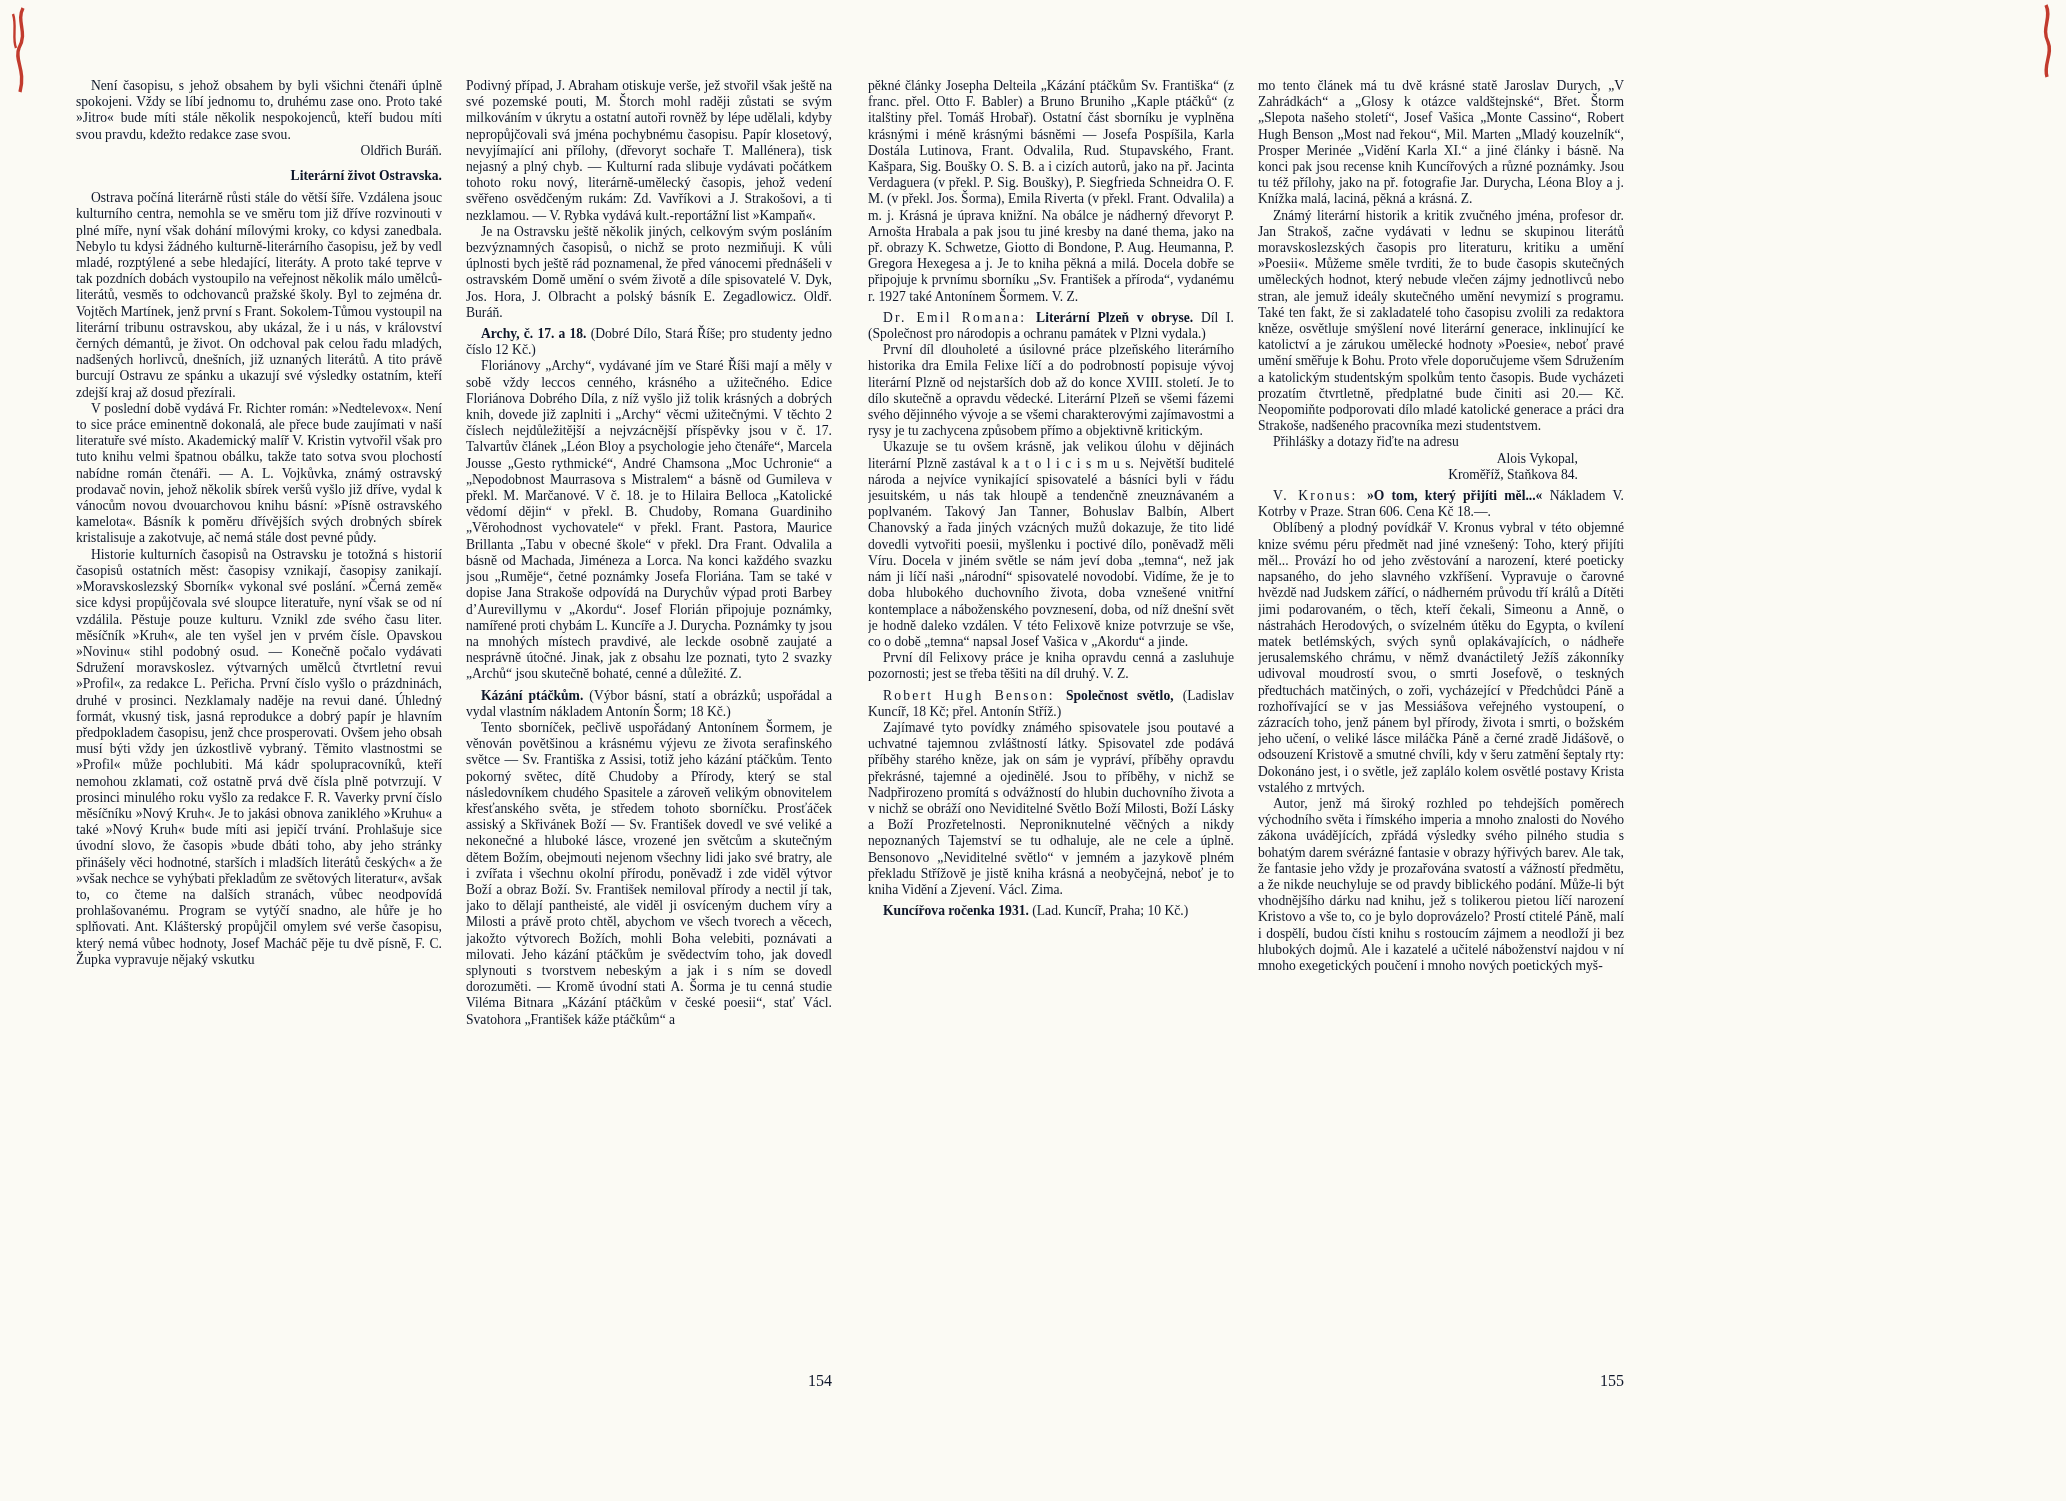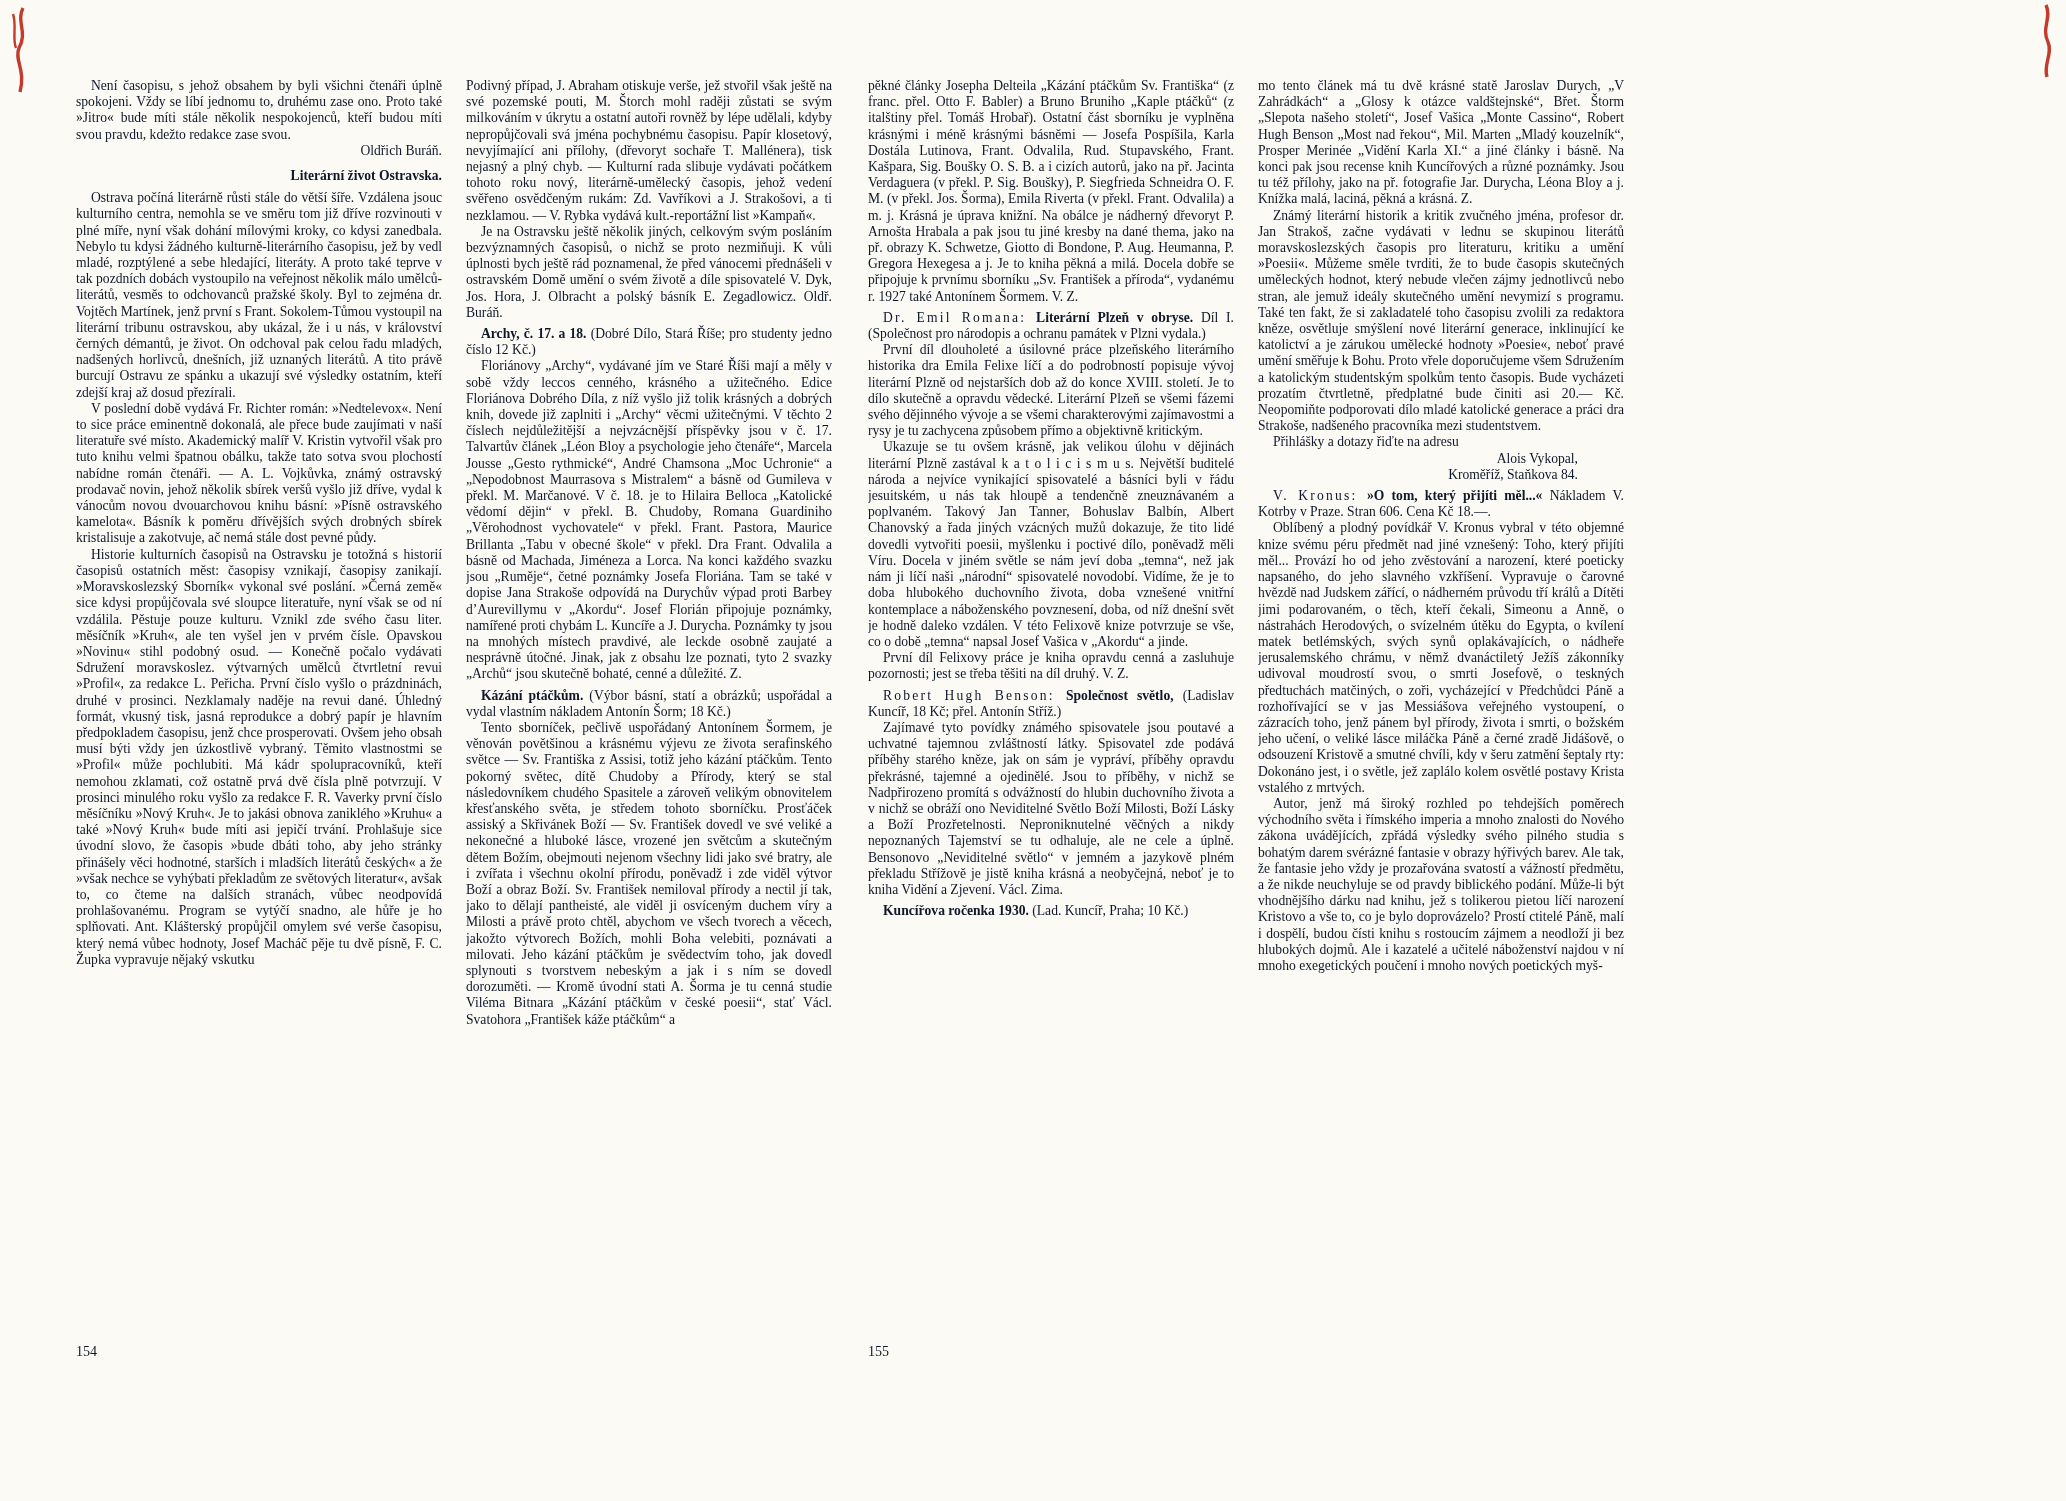--- a/index.html
+++ b/index.html
@@ -15,21 +15,21 @@
     text-align:justify;
   }
   .blk { margin:0; text-indent:15px; }
   .blk.lead { margin-top:5px; }
   .para-first { text-indent:0; }
   .heading { text-align:right; font-weight:bold; text-indent:0; margin:9px 0 6px 0; }
   .signature { text-align:right; text-indent:0; }
   .address { text-align:right; padding-right:46px; text-indent:0; }
   .spread { letter-spacing:2.2px; }
   .pagenum {
-    position:absolute; top:1344px; font-size:14px; text-align:left;
+    position:absolute; top:1372px; font-size:16px; text-align:right;
   }
   .pagenum.left  { left:76px;  width:756px; }
   .pagenum.right { left:868px; width:756px; }
   .redmark { position:absolute; }
   .redmark svg { display:block; }
 </style>
 </head>
 <body>
 
 <div class="canvas">
@@ -64,21 +64,21 @@
       <p class="blk para">Tento sborníček, pečlivě uspořádaný Antonínem Šormem, je věnován povětšinou a krásnému výjevu ze života serafinského světce — Sv. Františka z Assisi, totiž jeho kázání ptáčkům. Tento pokorný světec, dítě Chudoby a Přírody, který se stal následovníkem chudého Spasitele a zároveň velikým obnovitelem křesťanského světa, je středem tohoto sborníčku. Prosťáček assiský a Skřivánek Boží — Sv. František dovedl ve své veliké a nekonečné a hluboké lásce, vrozené jen světcům a skutečným dětem Božím, obejmouti nejenom všechny lidi jako své bratry, ale i zvířata i všechnu okolní přírodu, poněvadž i zde viděl výtvor Boží a obraz Boží. Sv. František nemiloval přírody a nectil jí tak, jako to dělají pantheisté, ale viděl ji osvíceným duchem víry a Milosti a právě proto chtěl, abychom ve všech tvorech a věcech, jakožto výtvorech Božích, mohli Boha velebiti, poznávati a milovati. Jeho kázání ptáčkům je svědectvím toho, jak dovedl splynouti s tvorstvem nebeským a jak i s ním se dovedl dorozuměti. — Kromě úvodní stati A. Šorma je tu cenná studie Viléma Bitnara „Kázání ptáčkům v české poesii“, stať Václ. Svatohora „František káže ptáčkům“ a</p>
     </div>
   <div class="col" style="left:868px;">
       <p class="blk para-first">pěkné články Josepha Delteila „Kázání ptáčkům Sv. Františka“ (z franc. přel. Otto F. Babler) a Bruno Bruniho „Kaple ptáčků“ (z italštiny přel. Tomáš Hrobař). Ostatní část sborníku je vyplněna krásnými i méně krásnými básněmi — Josefa Pospíšila, Karla Dostála Lutinova, Frant. Odvalila, Rud. Stupavského, Frant. Kašpara, Sig. Boušky O. S. B. a i cizích autorů, jako na př. Jacinta Verdaguera (v překl. P. Sig. Boušky), P. Siegfrieda Schneidra O. F. M. (v překl. Jos. Šorma), Emila Riverta (v překl. Frant. Odvalila) a m. j. Krásná je úprava knižní. Na obálce je nádherný dřevoryt P. Arnošta Hrabala a pak jsou tu jiné kresby na dané thema, jako na př. obrazy K. Schwetze, Giotto di Bondone, P. Aug. Heumanna, P. Gregora Hexegesa a j. Je to kniha pěkná a milá. Docela dobře se připojuje k prvnímu sborníku „Sv. František a příroda“, vydanému r. 1927 také Antonínem Šormem.   V. Z.</p>
       <p class="blk para lead"><span class="spread">Dr. Emil Romana: </span><b>Literární Plzeň v obryse.</b> Díl I. (Společnost pro národopis a ochranu památek v Plzni vydala.)</p>
       <p class="blk para">První díl dlouholeté a úsilovné práce plzeňského literárního historika dra Emila Felixe líčí a do podrobností popisuje vývoj literární Plzně od nejstarších dob až do konce XVIII. století. Je to dílo skutečně a opravdu vědecké. Literární Plzeň se všemi fázemi svého dějinného vývoje a se všemi charakterovými zajímavostmi a rysy je tu zachycena způsobem přímo a objektivně kritickým.</p>
       <p class="blk para">Ukazuje se tu ovšem krásně, jak velikou úlohu v dějinách literární Plzně zastával k a t o l i c i s m u s. Největší buditelé národa a nejvíce vynikající spisovatelé a básníci byli v řádu jesuitském, u nás tak hloupě a tendenčně zneuznávaném a poplvaném. Takový Jan Tanner, Bohuslav Balbín, Albert Chanovský a řada jiných vzácných mužů dokazuje, že tito lidé dovedli vytvořiti poesii, myšlenku i poctivé dílo, poněvadž měli Víru. Docela v jiném světle se nám jeví doba „temna“, než jak nám ji líčí naši „národní“ spisovatelé novodobí. Vidíme, že je to doba hlubokého duchovního života, doba vznešené vnitřní kontemplace a náboženského povznesení, doba, od níž dnešní svět je hodně daleko vzdálen. V této Felixově knize potvrzuje se vše, co o době „temna“ napsal Josef Vašica v „Akordu“ a jinde.</p>
       <p class="blk para">První díl Felixovy práce je kniha opravdu cenná a zasluhuje pozornosti; jest se třeba těšiti na díl druhý.   V. Z.</p>
       <p class="blk para lead"><span class="spread">Robert Hugh Benson: </span><b>Společnost světlo,</b> (Ladislav Kuncíř, 18 Kč; přel. Antonín Stříž.)</p>
       <p class="blk para">Zajímavé tyto povídky známého spisovatele jsou poutavé a uchvatné tajemnou zvláštností látky. Spisovatel zde podává příběhy starého kněze, jak on sám je vypráví, příběhy opravdu překrásné, tajemné a ojedinělé. Jsou to příběhy, v nichž se Nadpřirozeno promítá s odvážností do hlubin duchovního života a v nichž se obráží ono Neviditelné Světlo Boží Milosti, Boží Lásky a Boží Prozřetelnosti. Neproniknutelné věčných a nikdy nepoznaných Tajemství se tu odhaluje, ale ne cele a úplně. Bensonovo „Neviditelné světlo“ v jemném a jazykově plném překladu Střížově je jistě kniha krásná a neobyčejná, neboť je to kniha Vidění a Zjevení.   Václ. Zima.</p>
-      <p class="blk para lead"><b>Kuncířova ročenka 1930.</b> (Lad. Kuncíř, Praha; 10 Kč.)</p>
+      <p class="blk para lead"><b>Kuncířova ročenka 1931.</b> (Lad. Kuncíř, Praha; 10 Kč.)</p>
     </div>
   <div class="col" style="left:1258px;">
       <p class="blk para-first">mo tento článek má tu dvě krásné statě Jaroslav Durych, „V Zahrádkách“ a „Glosy k otázce valdštejnské“, Břet. Štorm „Slepota našeho století“, Josef Vašica „Monte Cassino“, Robert Hugh Benson „Most nad řekou“, Mil. Marten „Mladý kouzelník“, Prosper Merinée „Vidění Karla XI.“ a jiné články i básně. Na konci pak jsou recense knih Kuncířových a různé poznámky. Jsou tu též přílohy, jako na př. fotografie Jar. Durycha, Léona Bloy a j. Knížka malá, laciná, pěkná a krásná.   Z.</p>
       <p class="blk para">Známý literární historik a kritik zvučného jména, profesor dr. Jan Strakoš, začne vydávati v lednu se skupinou literátů moravskoslezských časopis pro literaturu, kritiku a umění »Poesii«. Můžeme směle tvrditi, že to bude časopis skutečných uměleckých hodnot, který nebude vlečen zájmy jednotlivců nebo stran, ale jemuž ideály skutečného umění nevymizí s programu. Také ten fakt, že si zakladatelé toho časopisu zvolili za redaktora kněze, osvětluje smýšlení nové literární generace, inklinující ke katolictví a je zárukou umělecké hodnoty »Poesie«, neboť pravé umění směřuje k Bohu. Proto vřele doporučujeme všem Sdružením a katolickým studentským spolkům tento časopis. Bude vycházeti prozatím čtvrtletně, předplatné bude činiti asi 20.— Kč. Neopomiňte podporovati dílo mladé katolické generace a práci dra Strakoše, nadšeného pracovníka mezi studentstvem.</p>
       <p class="blk para">Přihlášky a dotazy řiďte na adresu</p>
       <p class="blk address">Alois Vykopal,</p>
       <p class="blk address">Kroměříž, Staňkova 84.</p>
       <p class="blk para lead"><span class="spread">V. Kronus: </span><b>»O tom, který přijíti měl...«</b> Nákladem V. Kotrby v Praze. Stran 606. Cena Kč 18.—.</p>
       <p class="blk para">Oblíbený a plodný povídkář V. Kronus vybral v této objemné knize svému péru předmět nad jiné vznešený: Toho, který přijíti měl... Provází ho od jeho zvěstování a narození, které poeticky napsaného, do jeho slavného vzkříšení. Vypravuje o čarovné hvězdě nad Judskem zářící, o nádherném průvodu tří králů a Dítěti jimi podarovaném, o těch, kteří čekali, Simeonu a Anně, o nástrahách Herodových, o svízelném útěku do Egypta, o kvílení matek betlémských, svých synů oplakávajících, o nádheře jerusalemského chrámu, v němž dvanáctiletý Ježíš zákonníky udivoval moudrostí svou, o smrti Josefově, o teskných předtuchách matčiných, o zoři, vycházející v Předchůdci Páně a rozhořívající se v jas Messiášova veřejného vystoupení, o zázracích toho, jenž pánem byl přírody, života i smrti, o božském jeho učení, o veliké lásce miláčka Páně a černé zradě Jidášově, o odsouzení Kristově a smutné chvíli, kdy v šeru zatmění šeptaly rty: Dokonáno jest, i o světle, jež zaplálo kolem osvětlé postavy Krista vstalého z mrtvých.</p>
       <p class="blk para">Autor, jenž má široký rozhled po tehdejších poměrech východního světa i římského imperia a mnoho znalosti do Nového zákona uvádějících, zpřádá výsledky svého pilného studia s bohatým darem svérázné fantasie v obrazy hýřivých barev. Ale tak, že fantasie jeho vždy je prozařována svatostí a vážností předmětu, a že nikde neuchyluje se od pravdy biblického podání. Může-li být vhodnějšího dárku nad knihu, jež s tolikerou pietou líčí narození Kristovo a vše to, co je bylo doprovázelo? Prostí ctitelé Páně, malí i dospělí, budou čísti knihu s rostoucím zájmem a neodloží ji bez hlubokých dojmů. Ale i kazatelé a učitelé náboženství najdou v ní mnoho exegetických poučení i mnoho nových poetických myš-</p>

